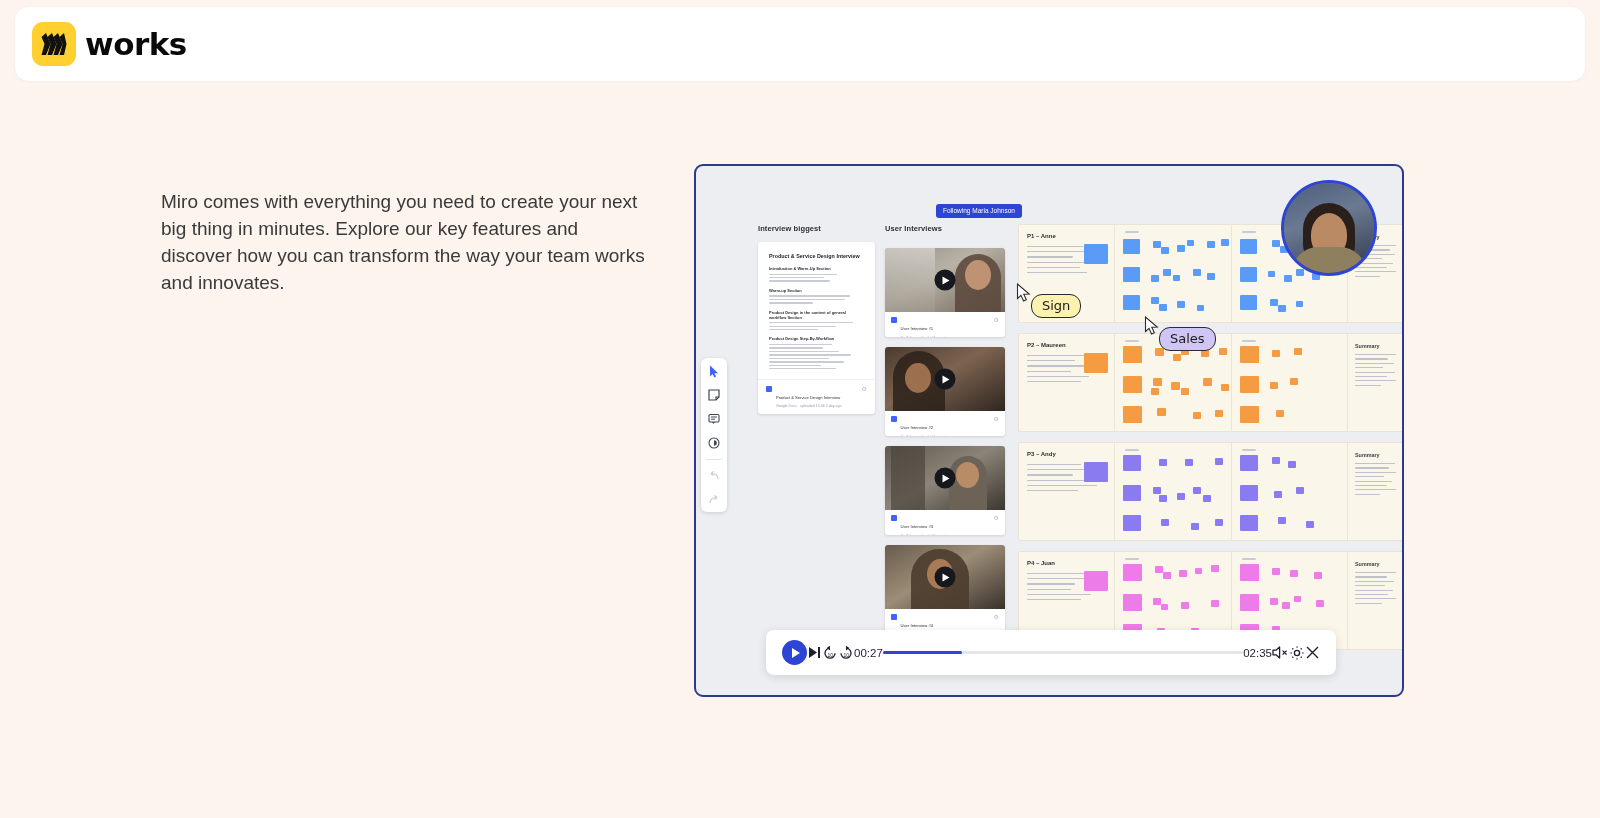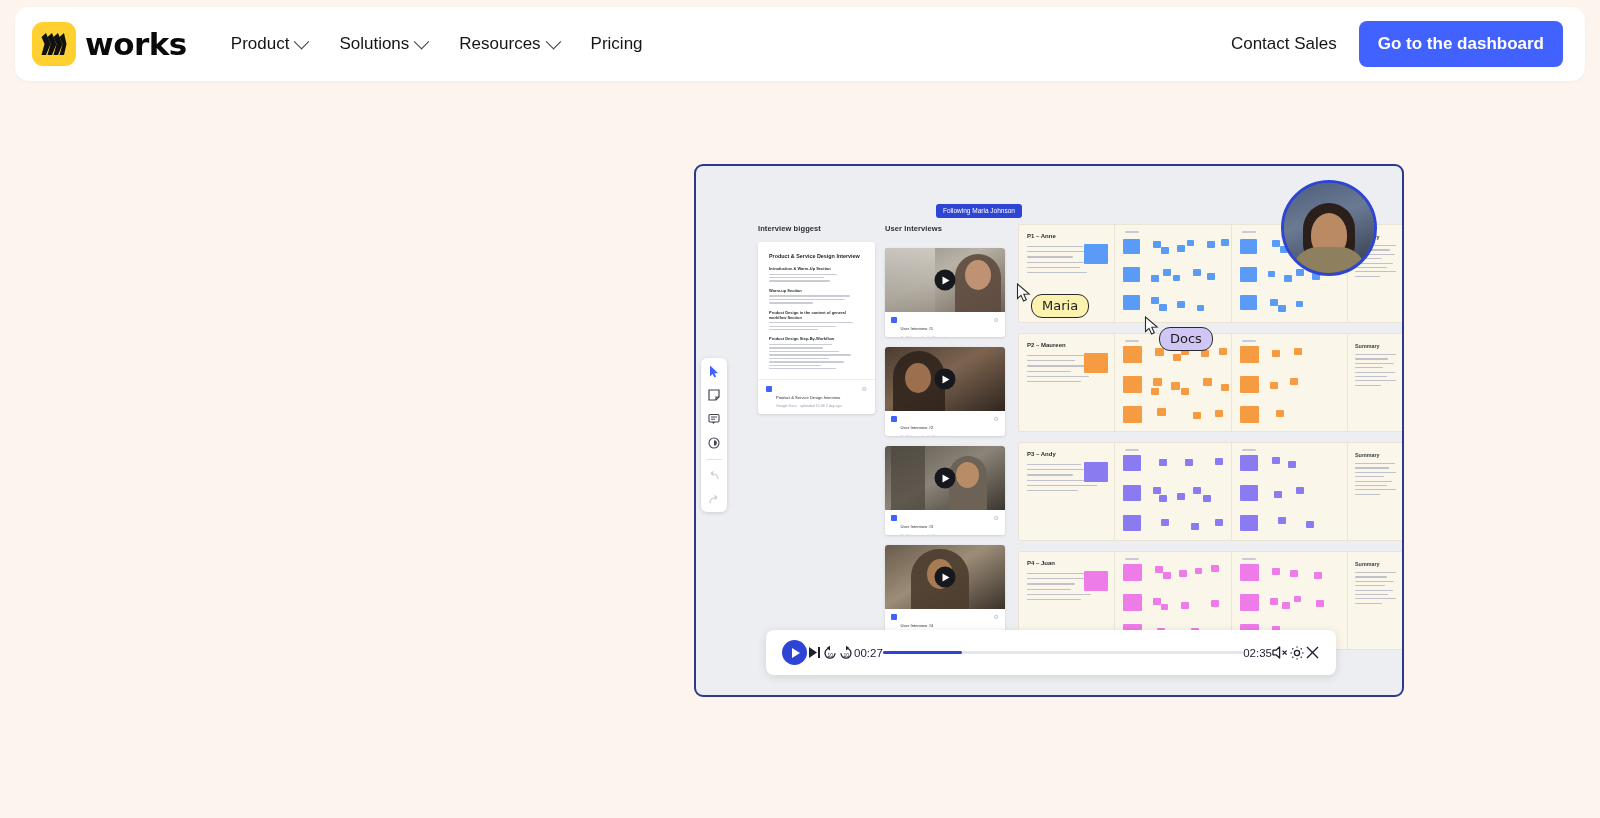--- a/index.html
+++ b/index.html
@@ -325,45 +325,25 @@
       <svg width="26" height="24" viewBox="0 0 26 24">
         <path d="M5 1 L0.5 5 L3.5 12 L0.5 23 L5 23 L9.5 12 L5 1 Z" fill="#111"></path>
         <path d="M11 1 L6.5 5 L9.5 12 L6.5 23 L11 23 L15.5 12 L11 1 Z" fill="#111"></path>
         <path d="M17 1 L12.5 5 L15.5 12 L12.5 23 L17 23 L21.5 12 L17 1 Z" fill="#111"></path>
         <path d="M23 1 L18.5 5 L21.5 12 L18.5 23 L23 23 L25.5 12 L23 1 Z" fill="#111"></path>
       </svg>
     </span>
     <span class="brand-word">works</span>
   </div>
 
-  <nav class="nav-links">
-    <div class="nav-link">
-      <span>Product</span>
-      <i class="chev"></i>
-    </div>
-    <div class="nav-link">
-      <span>Solutions</span>
-      <i class="chev"></i>
-    </div>
-    <div class="nav-link">
-      <span>Resources</span>
-      <i class="chev"></i>
-    </div>
-    <div class="nav-link">
-      <span>Pricing</span>
-    </div>
-  </nav>
-
-  <div class="nav-right">
-    <span class="contact-sales">Contact Sales</span>
-    <button class="dash-btn">Go to the dashboard</button>
-  </div>
+
 </div>
 
 <div class="hero-left">
+  <p class="hero-body">Miro comes with everything you need to create your next big thing in minutes. Explore our key features and discover how you can transform the way your team works and innovates.</p>
 </div>
 
 <div class="board">
 
   <div class="mini-toolbar">
     <div class="tool active">
       <svg width="11" height="13" viewBox="0 0 11 13">
           <path d="M1 0.5 L1 11.5 L3.6 8.9 L5.4 12.5 L7.1 11.6 L5.4 8.2 L9.2 8.2 Z" fill="currentColor"></path>
         </svg>
     </div>
@@ -754,30 +734,30 @@
     <div style="position:absolute;left:50%;top:30px;transform:translateX(-50%);width:36px;height:44px;border-radius:50% 50% 45% 45%;background:#b98a63"></div>
     <div style="position:absolute;left:50%;bottom:0;transform:translateX(-50%);width:74px;height:26px;border-radius:26px 26px 0 0;background:#8e7f5e"></div>
   </div>
 
   <div class="cursor-wrap" style="left:320px;top:117px;">
     <span class="cur-arrow">
       <svg width="17" height="20" viewBox="0 0 17 20">
           <path d="M1.5 1 L1.5 15.5 L5 12.3 L7.6 18 L10.3 16.7 L7.8 11.3 L13.2 11 Z" fill="#fff" stroke="#2B2B2B" stroke-width="1.1"></path>
         </svg>
     </span>
-    <span class="cur-pill" style="background:#FBF2B0;margin-left:-2px;margin-top:11px;">Maria</span>
+    <span class="cur-pill" style="background:#FBF2B0;margin-left:-2px;margin-top:11px;">Sign</span>
   </div>
 
   <div class="cursor-wrap" style="left:448px;top:150px;">
     <span class="cur-arrow">
       <svg width="17" height="20" viewBox="0 0 17 20">
           <path d="M1.5 1 L1.5 15.5 L5 12.3 L7.6 18 L10.3 16.7 L7.8 11.3 L13.2 11 Z" fill="#fff" stroke="#2B2B2B" stroke-width="1.1"></path>
         </svg>
     </span>
-    <span class="cur-pill" style="background:#CFC6F5;margin-left:-2px;margin-top:11px;">Docs</span>
+    <span class="cur-pill" style="background:#CFC6F5;margin-left:-2px;margin-top:11px;">Sales</span>
   </div>
 
   <div class="player">
     <div class="pl-play">
         <span class="tri"></span>
       </div>
     <div class="pl-ic">
       <svg width="15" height="15" viewBox="0 0 15 15">
           <path d="M2 2 L10 7.5 L2 13 Z" fill="currentColor"></path>
           <rect x="11" y="2" width="2" height="11" fill="currentColor"></rect>

